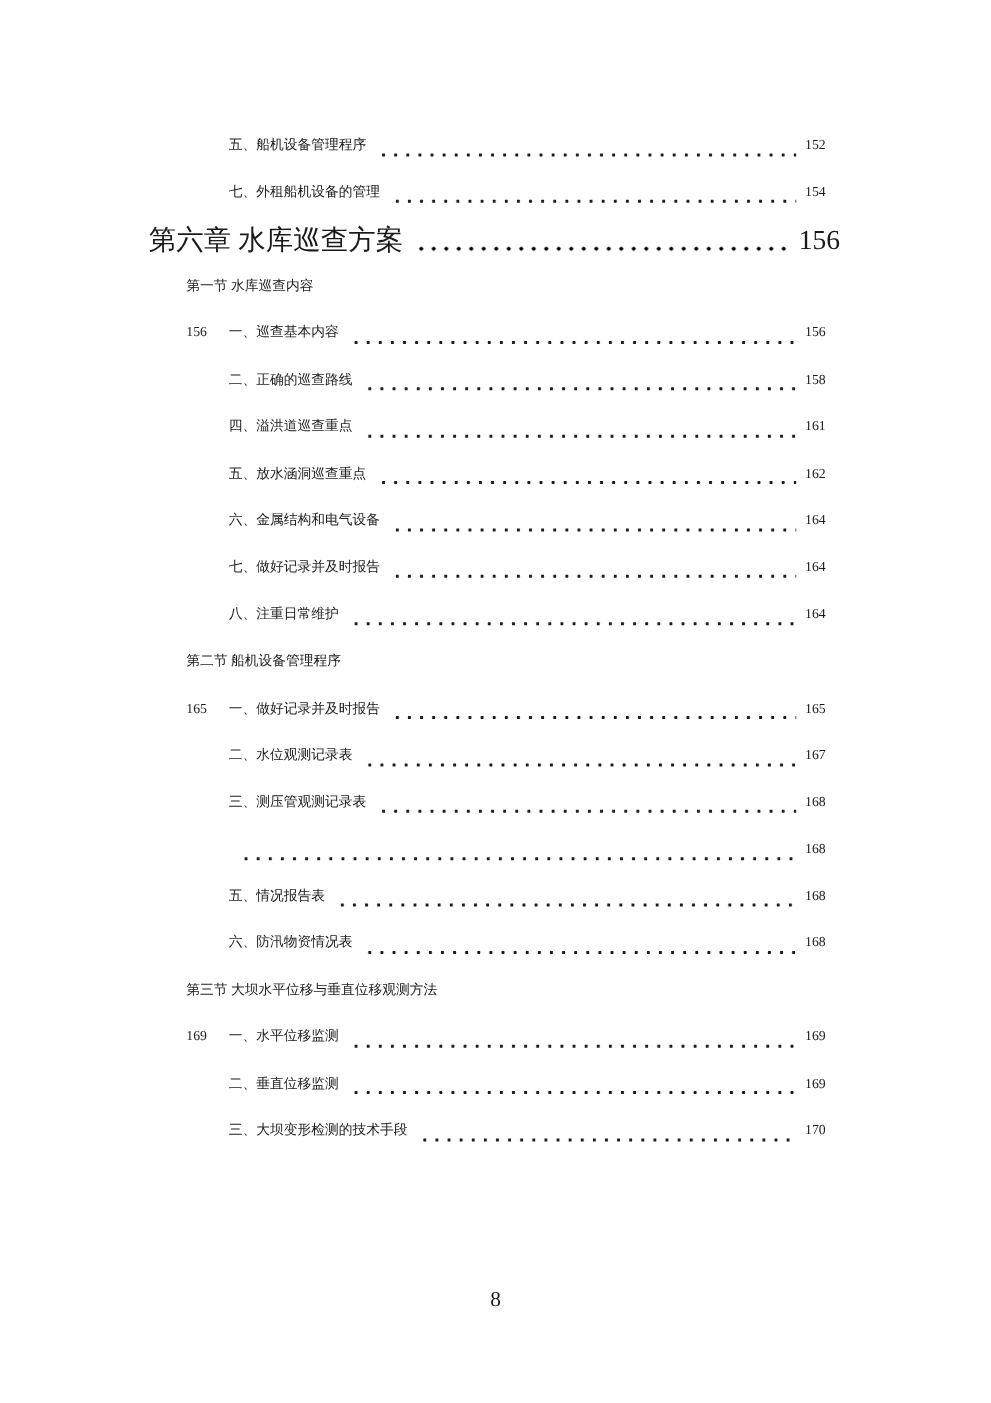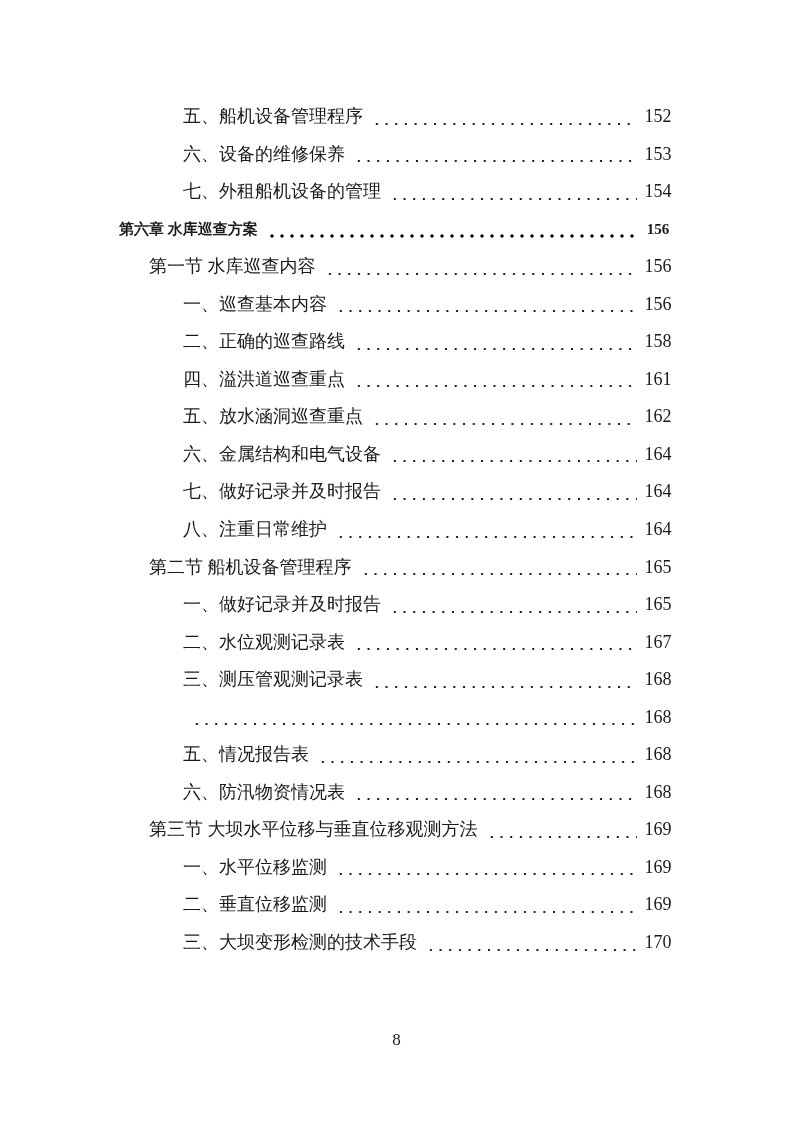--- a/index.html
+++ b/index.html
@@ -24,49 +24,49 @@
     position: absolute;
     left: 119px;
     top: 98px;
     width: 553px;
   }
   .toc-row {
     display: flex;
     align-items: baseline;
     height: 37.55px;
     line-height: 37.55px;
-    font-size: 18px;
+    font-size: 11px;
     white-space: nowrap;
   }
   .toc-row.level0 {
-    font-weight: bold;
-    font-size: 15px;
+    font-weight: normal;
+    font-size: 22px;
   }
-  .toc-row.level1 { padding-left: 30px; }
+  .toc-row.level1 { padding-left: 30px; flex-direction: column; }
   .toc-row.level2 { padding-left: 64px; }
 
   .toc-title { flex: 0 0 auto; }
 
   .toc-leader {
     flex: 1 1 auto;
     align-self: stretch;
     margin: 0 7px 0 9px;
     background-image: radial-gradient(circle, #1c1c1c 1.15px, transparent 1.55px);
     background-size: 9.7px 4px;
     background-repeat: repeat-x;
     background-position: left bottom 10px;
   }
   .toc-row.level0 .toc-leader {
     background-image: radial-gradient(circle, #000000 1.4px, transparent 1.8px);
     background-size: 10px 4px;
   }
   .toc-page {
     flex: 0 0 auto;
     min-width: 28px;
-    text-align: center;
+    text-align: left;
   }
   .page-footer {
     position: absolute;
     left: 0;
     right: 0;
     top: 1026px;
     text-align: center;
     font-size: 17px;
     line-height: 28px;
   }
@@ -74,25 +74,20 @@
 </head>
 <body>
 
 <div class="doc-page">
 
   <div class="toc">
       <div class="toc-row level2">
       <span class="toc-title">五、船机设备管理程序</span>
       <span class="toc-leader"></span>
       <span class="toc-page">152</span>
-    </div>
-      <div class="toc-row level2">
-      <span class="toc-title">六、设备的维修保养</span>
-      <span class="toc-leader"></span>
-      <span class="toc-page">153</span>
     </div>
       <div class="toc-row level2">
       <span class="toc-title">七、外租船机设备的管理</span>
       <span class="toc-leader"></span>
       <span class="toc-page">154</span>
     </div>
       <div class="toc-row level0">
       <span class="toc-title">第六章 水库巡查方案</span>
       <span class="toc-leader"></span>
       <span class="toc-page">156</span>

